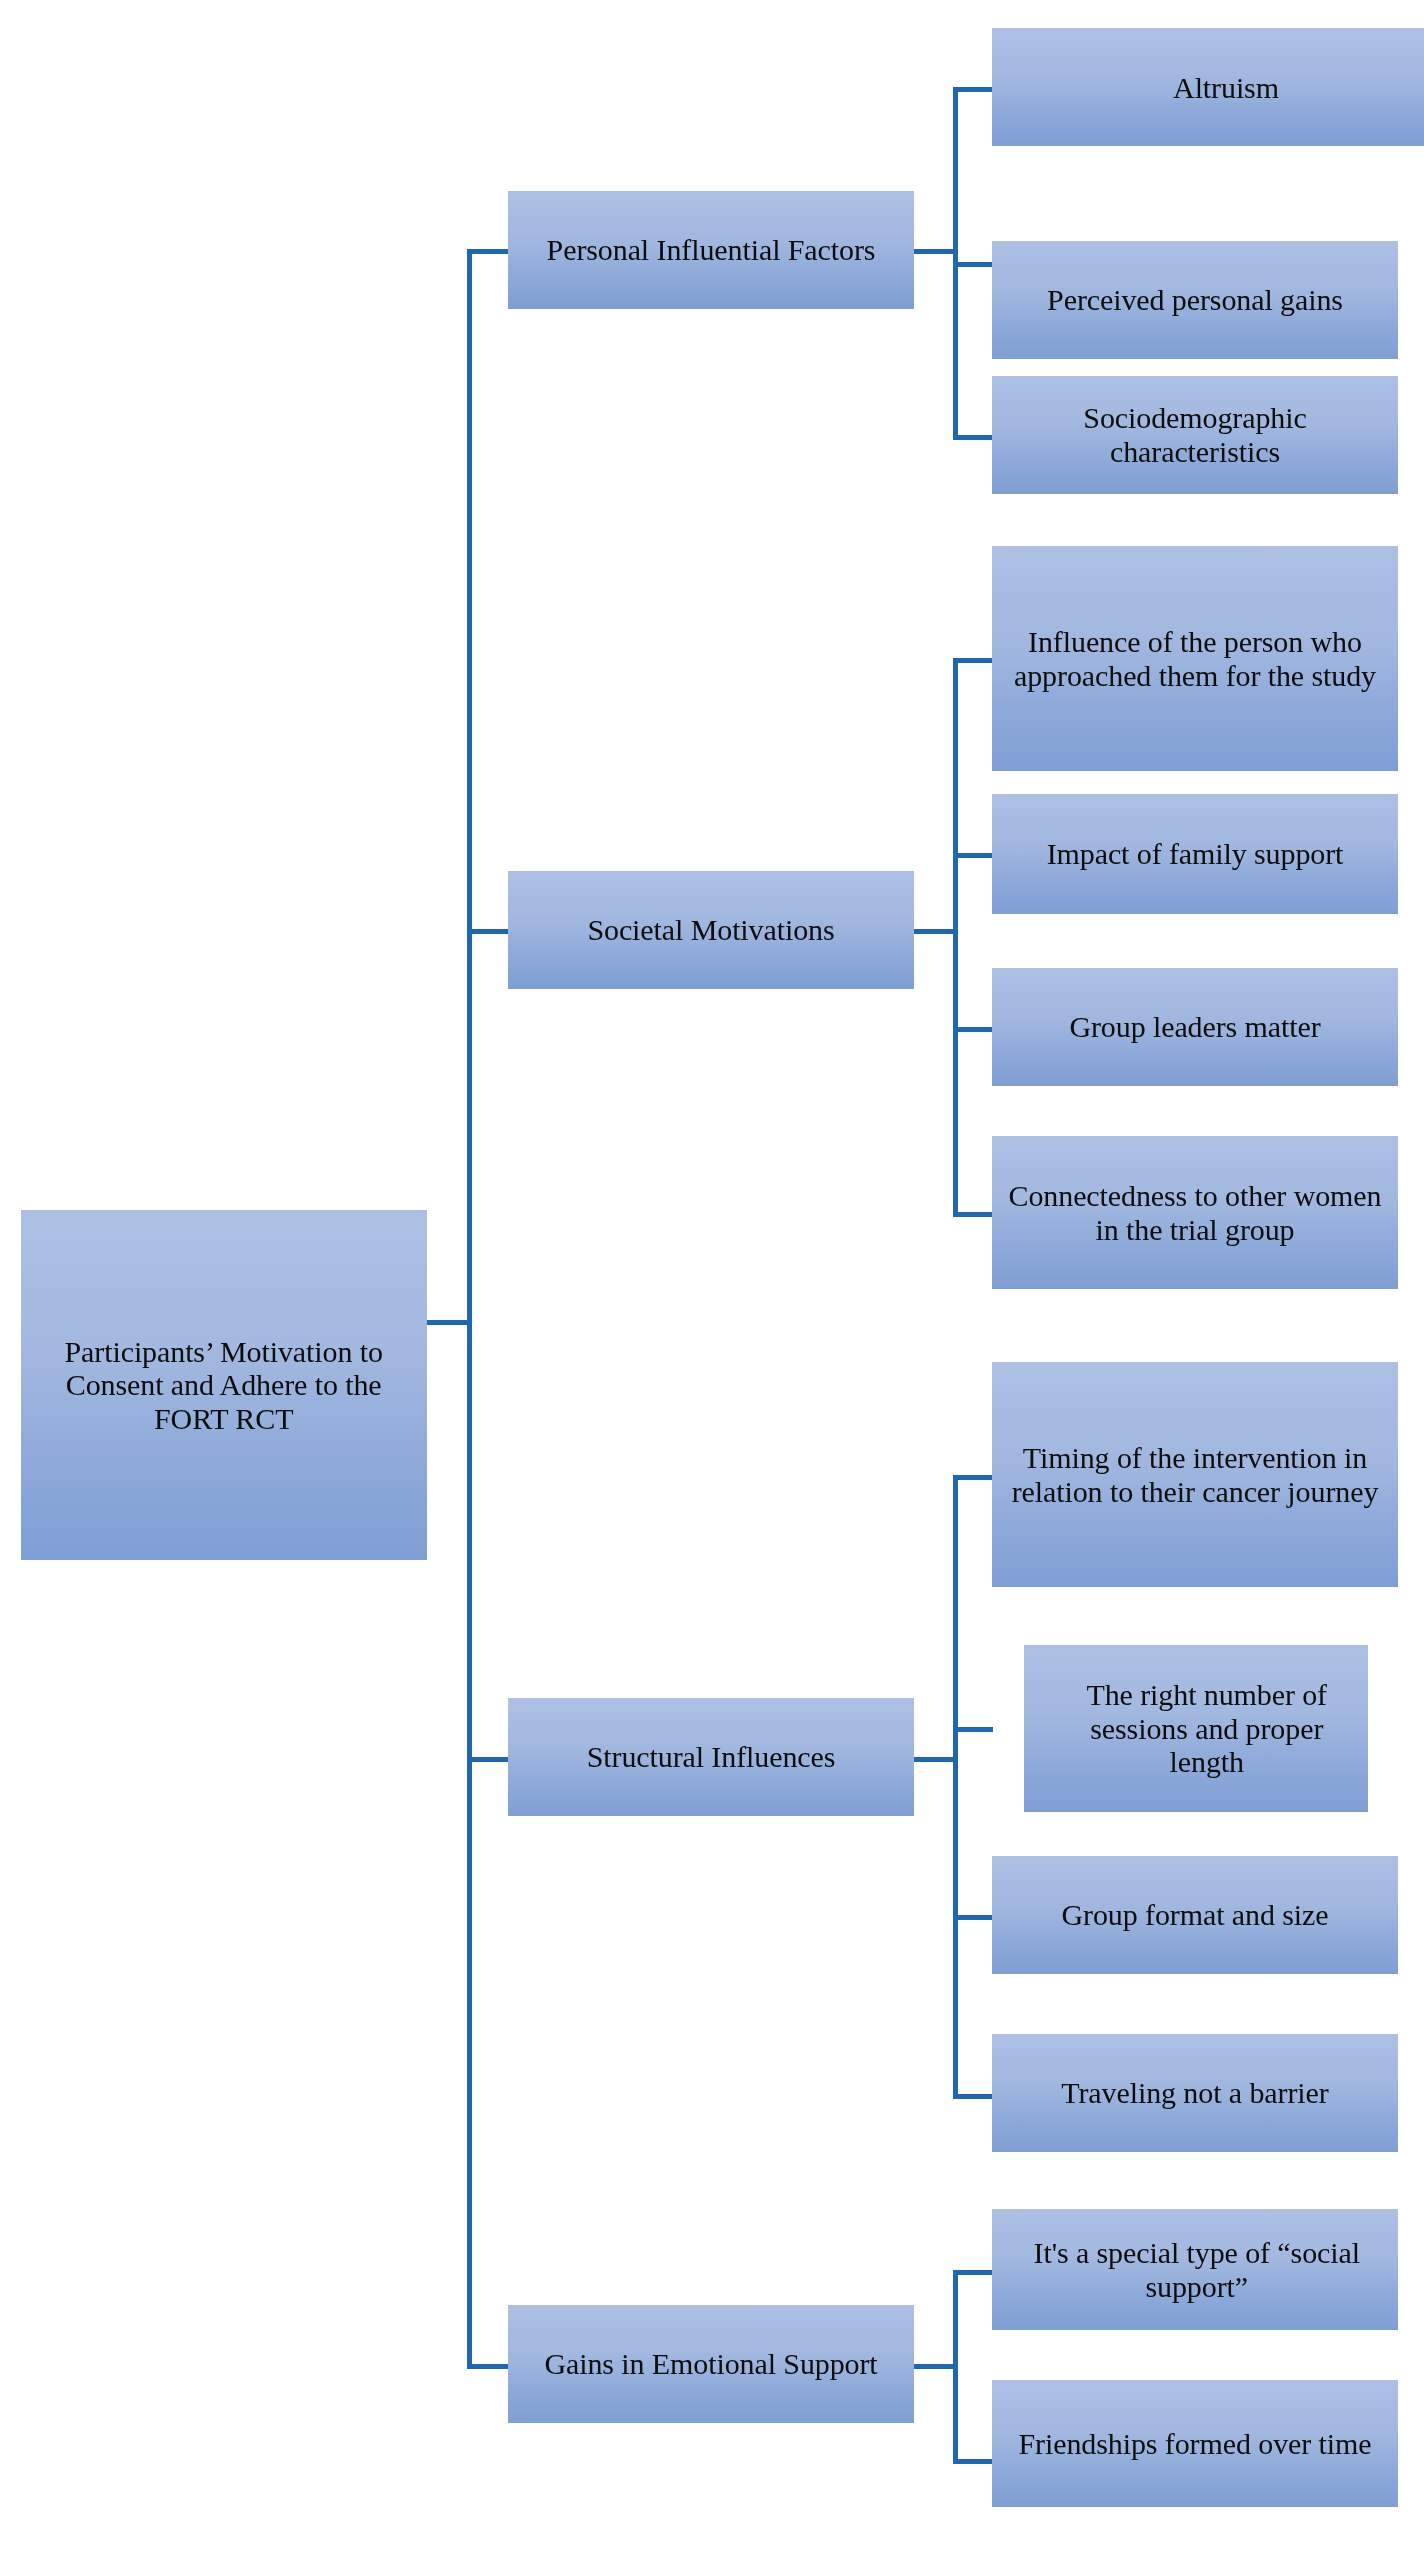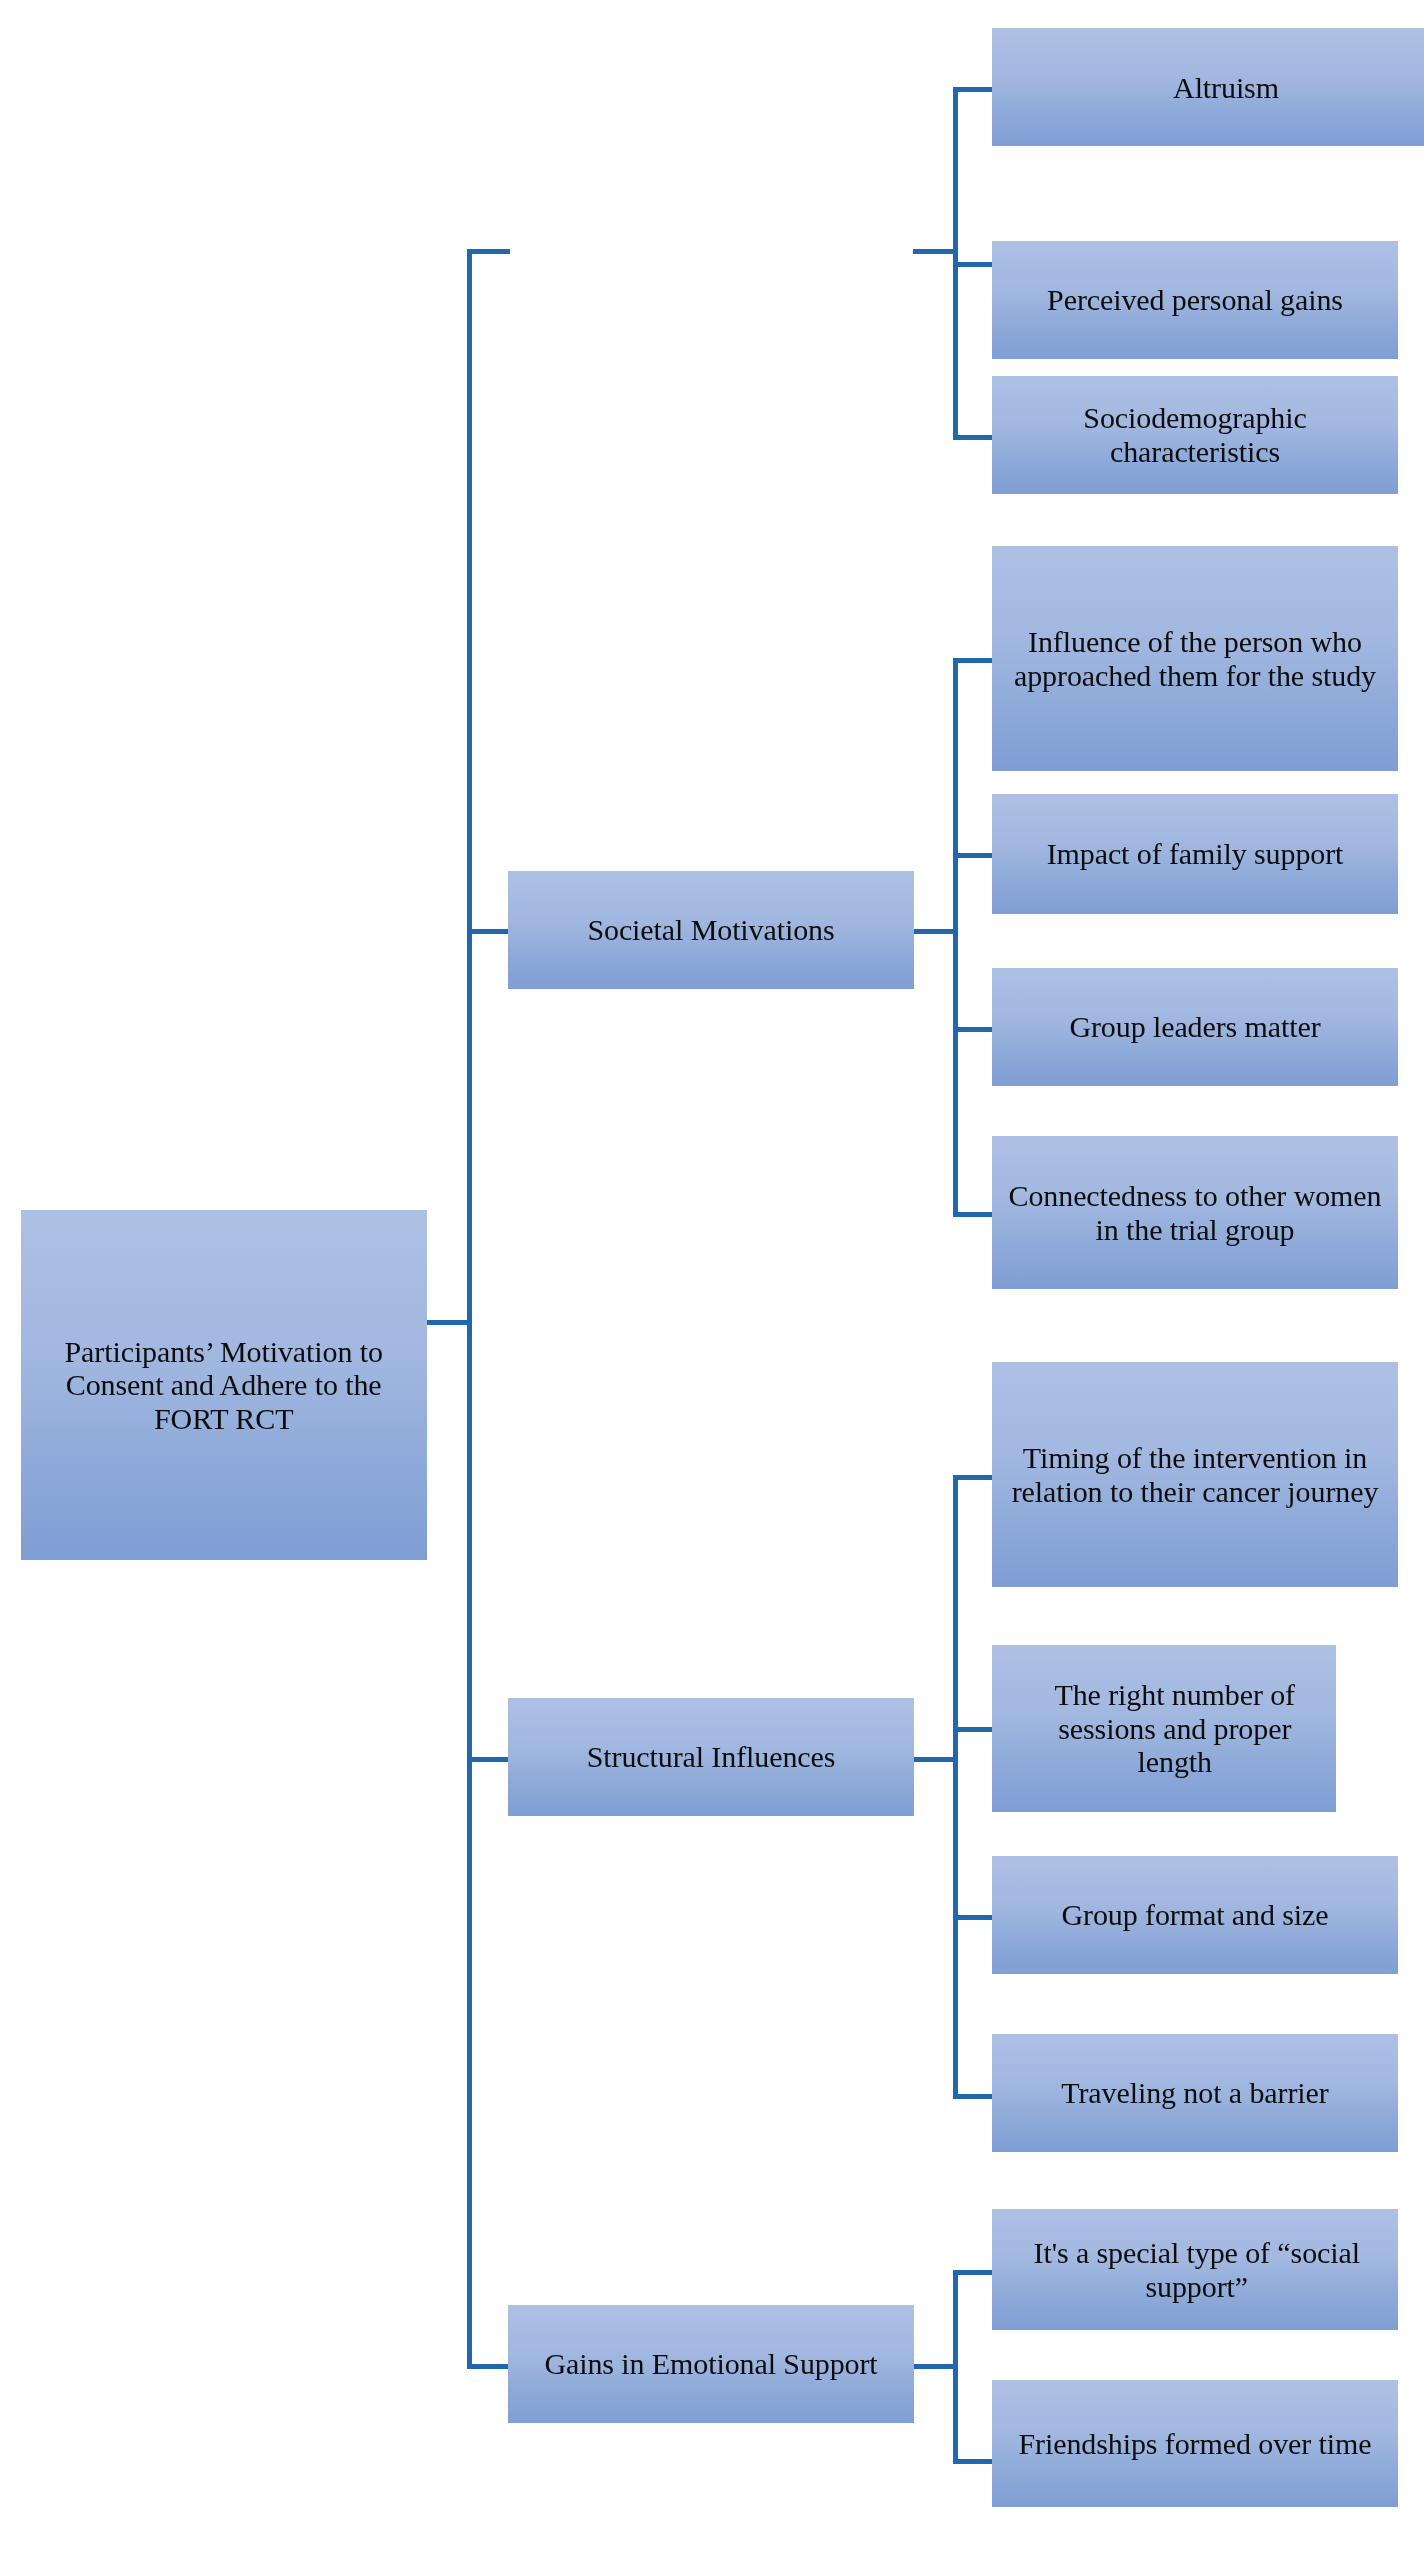--- a/index.html
+++ b/index.html
@@ -89,20 +89,23 @@
 
   <div class="conn conn-h" style="left:913px; top:2364px; width:45px;"></div>
   <div class="conn conn-v" style="left:953px; top:2270px; height:194px;"></div>
   <div class="conn conn-h" style="left:953px; top:2270px; width:40px;"></div>
   <div class="conn conn-h" style="left:953px; top:2459px; width:40px;"></div>
 
   <div class="node node-root" style="left:20.7px; top:1210px; width:406px; height:350px;align-items:center;">
     <span>Participants’ Motivation to Consent and Adhere to the FORT RCT</span>
   </div>
 
+  <div class="node node-branch" style="left:508px; top:191px; width:406px; height:118px;">
+    <span>Personal Influential Factors</span>
+  </div>
 
   <div class="node node-leaf" style="left:992px; top:28.4px; width:468px; height:118px;">
     <span>Altruism</span>
   </div>
   <div class="node node-leaf" style="left:992px; top:203px; width:406px; height:118px;margin-top:38px;">
     <span>Perceived personal gains</span>
   </div>
   <div class="node node-leaf" style="left:992px; top:376px; width:406px; height:118px;">
     <span>Sociodemographic characteristics</span>
   </div>
@@ -124,21 +127,21 @@
     <span>Connectedness to other women in the trial group</span>
   </div>
 
   <div class="node node-branch" style="left:508px; top:1698px; width:406px; height:118px;">
     <span>Structural Influences</span>
   </div>
 
   <div class="node node-leaf" style="left:992px; top:1362px; width:406px; height:225px;">
     <span>Timing of the intervention in relation to their cancer journey</span>
   </div>
-  <div class="node node-leaf" style="left:992px; top:1645px; width:344px; height:167px;padding-left:28px;">
+  <div class="node node-leaf" style="left:1024px; top:1645px; width:344px; height:167px;padding-left:28px;">
     <span>The right number of sessions and proper length</span>
   </div>
   <div class="node node-leaf" style="left:992px; top:1856px; width:406px; height:118px;">
     <span>Group format and size</span>
   </div>
   <div class="node node-leaf" style="left:992px; top:2034px; width:406px; height:118px;">
     <span>Traveling not a barrier</span>
   </div>
 
   <div class="node node-branch" style="left:508px; top:2305px; width:406px; height:118px;">

